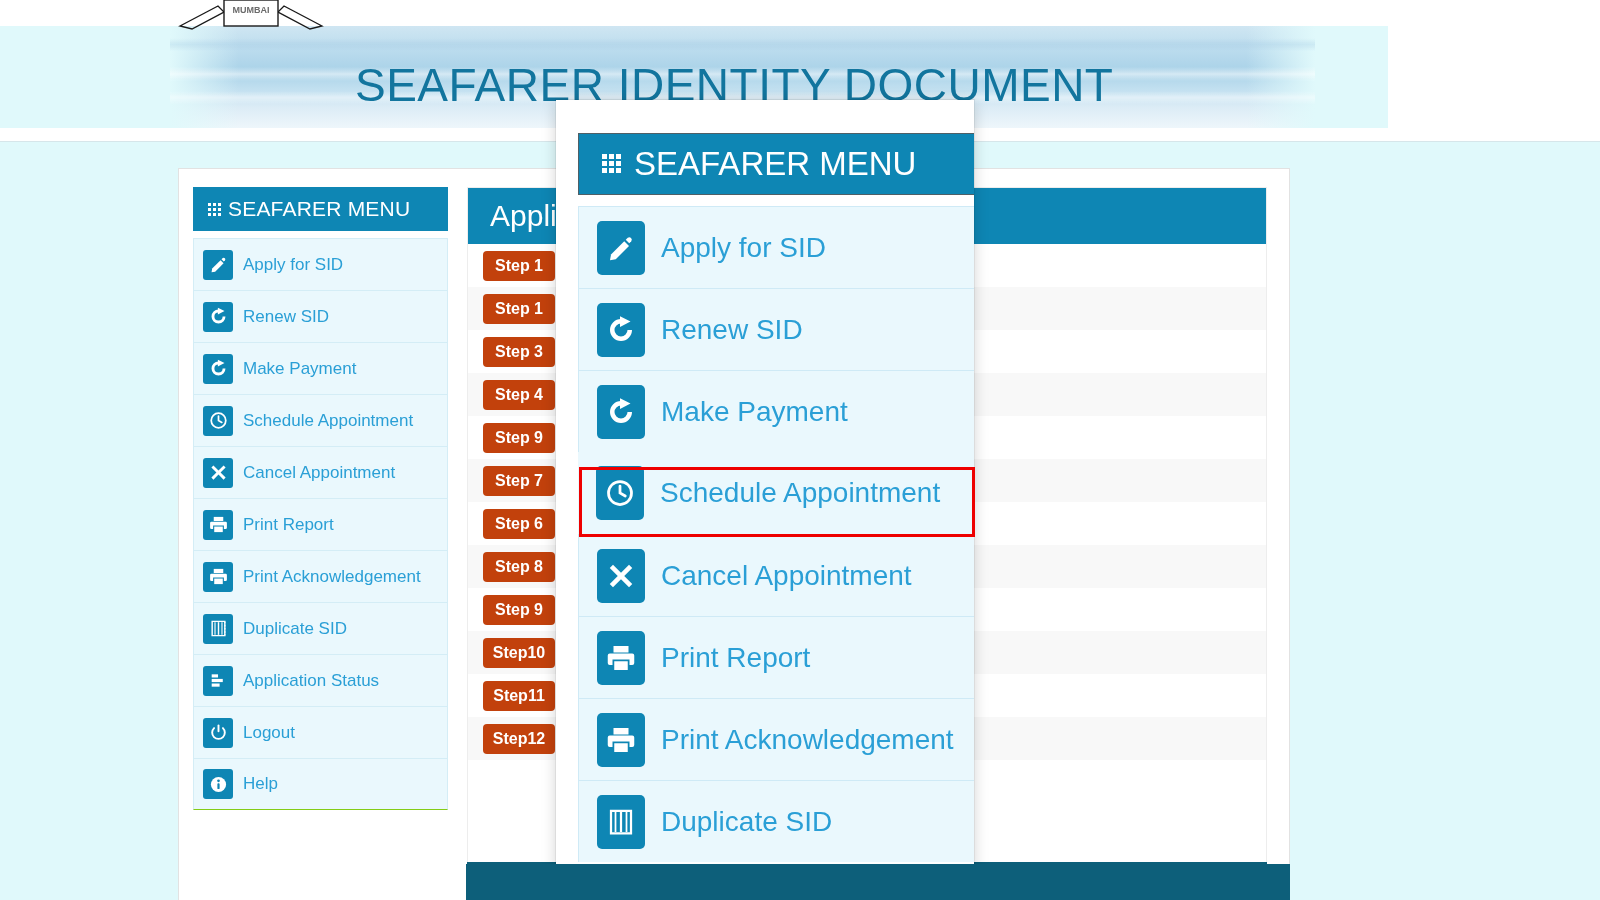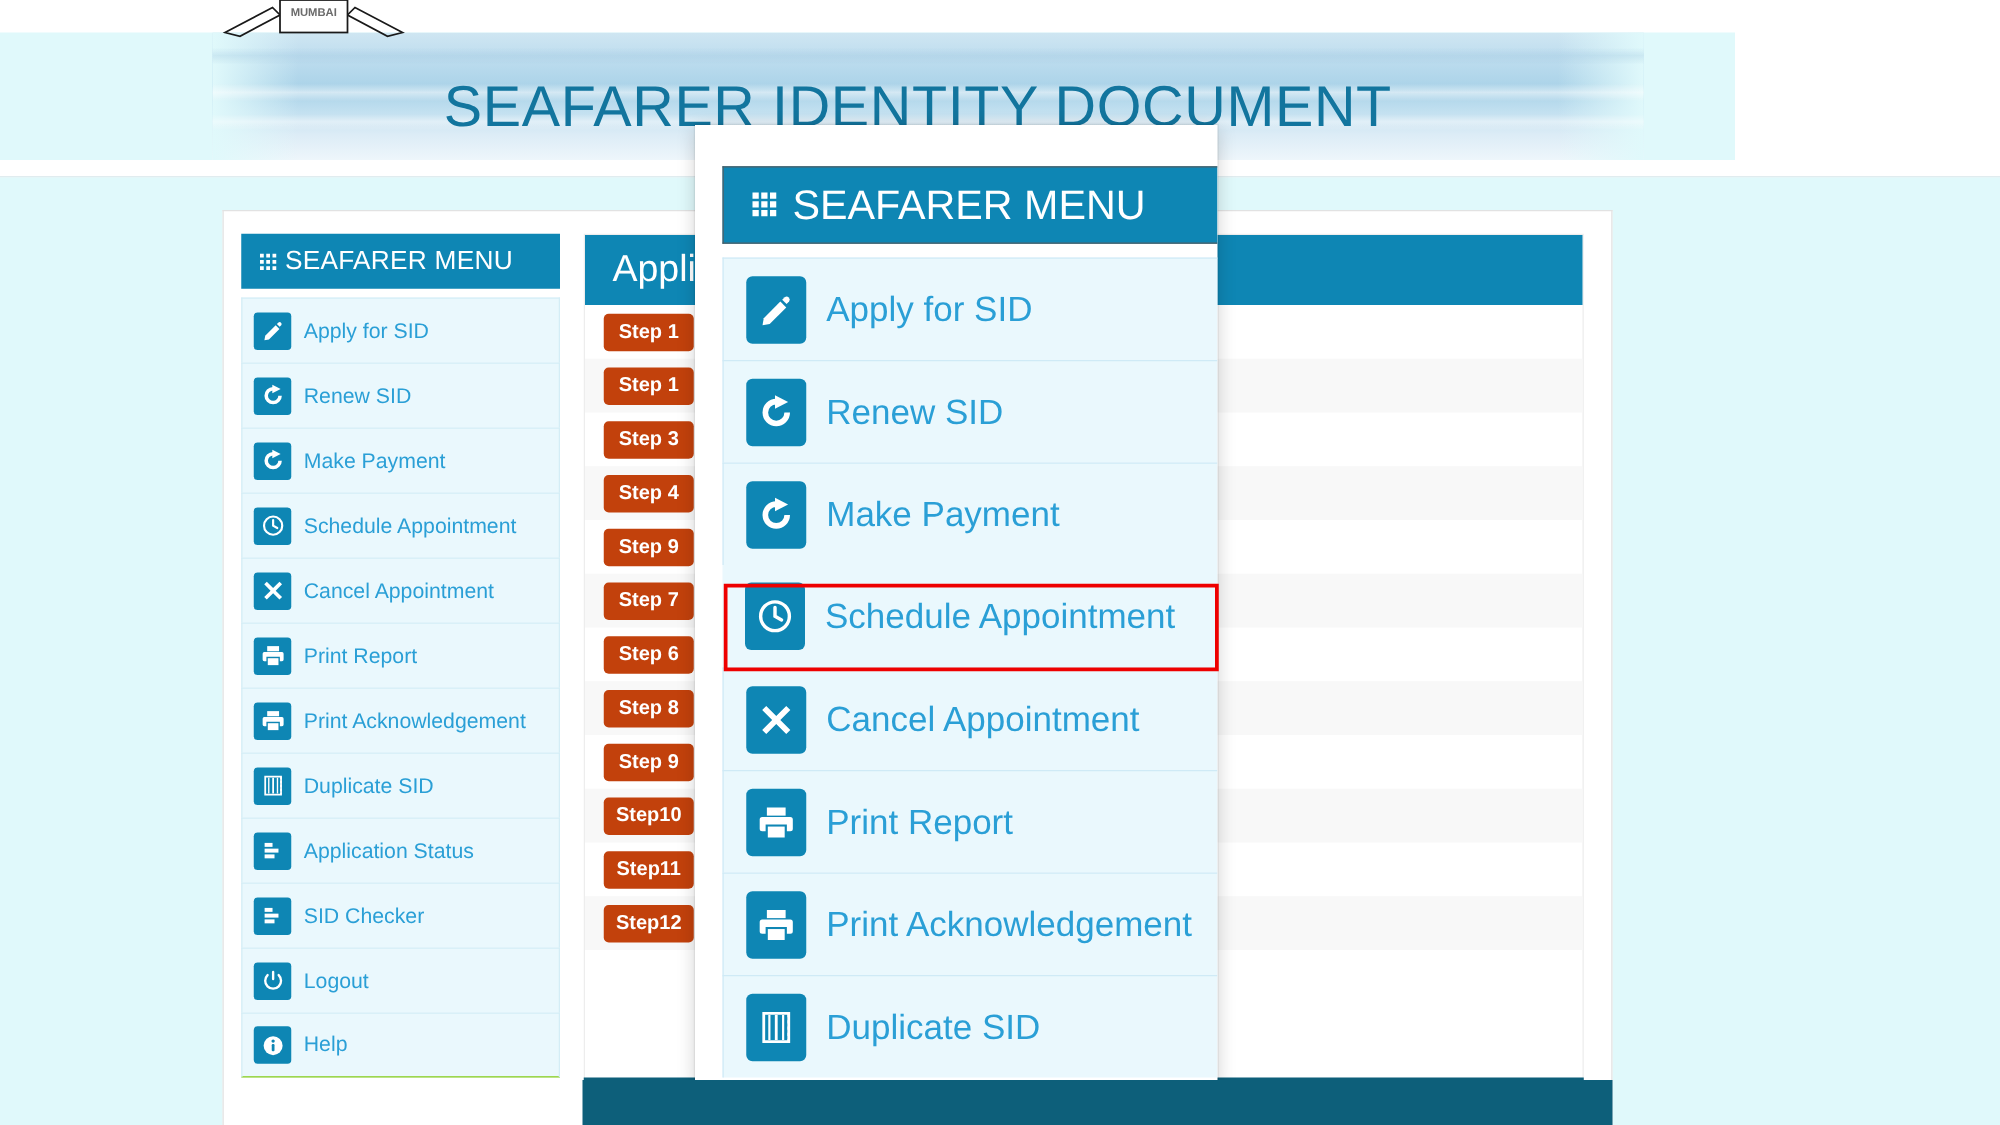--- a/index.html
+++ b/index.html
@@ -389,30 +389,20 @@
                 <rect x="3.4" y="4.2" width="8" height="4" fill="#ffffff"></rect>
                 <rect x="3.4" y="10" width="14" height="4" fill="#ffffff"></rect>
                 <rect x="3.4" y="15.8" width="10" height="4" fill="#ffffff"></rect>
               </svg>
             </span>
             <span class="lbl">Application Status</span>
           </div>
           <div class="menu-item">
             <span class="ico">
               <svg width="19" height="19" viewBox="0 0 24 24">
-                <rect x="3.4" y="4.2" width="8" height="4" fill="#ffffff"></rect>
-                <rect x="3.4" y="10" width="14" height="4" fill="#ffffff"></rect>
-                <rect x="3.4" y="15.8" width="10" height="4" fill="#ffffff"></rect>
-              </svg>
-            </span>
-            <span class="lbl">SID Checker</span>
-          </div>
-          <div class="menu-item">
-            <span class="ico">
-              <svg width="19" height="19" viewBox="0 0 24 24">
                 <path d="M6.4 6.4 A8 8 0 1 0 17.6 6.4" fill="none" stroke="#ffffff" stroke-width="2.4" stroke-linecap="round"></path>
                 <rect x="10.8" y="2" width="2.4" height="9.6" rx="1.2" fill="#ffffff"></rect>
               </svg>
             </span>
             <span class="lbl">Logout</span>
           </div>
           <div class="menu-item">
             <span class="ico">
               <svg width="19" height="19" viewBox="0 0 24 24">
                 <circle cx="12" cy="12" r="9.6" fill="#ffffff"></circle>

